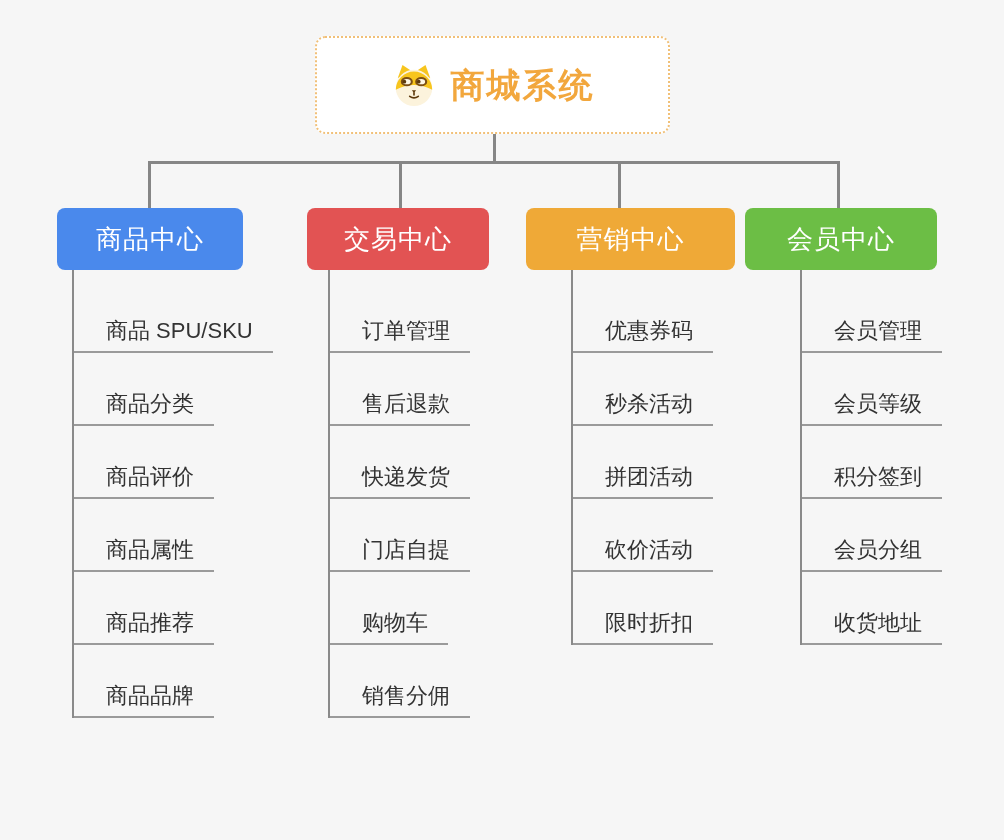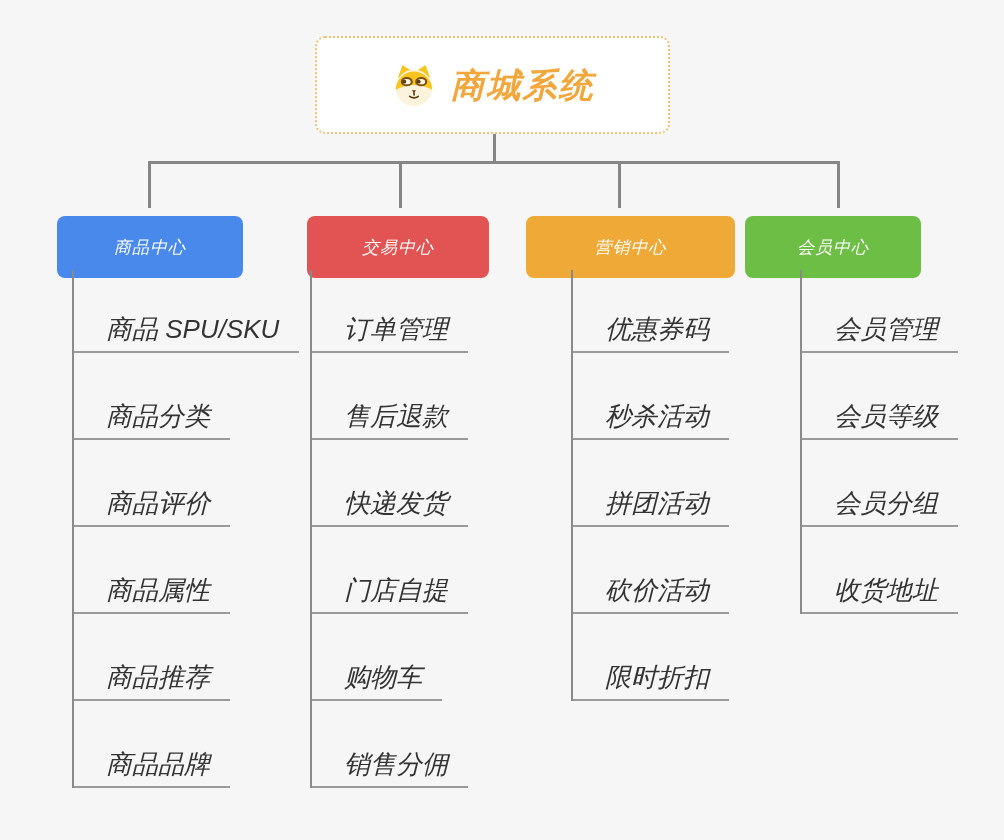--- a/index.html
+++ b/index.html
@@ -5,21 +5,20 @@
   html,body{margin:0;padding:0;}
   body{
     font-family:"Liberation Sans","DejaVu Sans",sans-serif;
     background:#f6f6f6;
   }
   .canvas{
     position:relative;
     width:1004px;height:840px;
     background:#f6f6f6;
     overflow:hidden;
-    font-style:italic;
   }
   
   .root-node{
     position:absolute;left:315px;top:36px;width:355px;height:98px;
     background:#ffffff;
     border:2px dotted #f1c078;
     border-radius:10px;
     box-sizing:border-box;
     display:flex;align-items:center;justify-content:center;gap:14px;
     cursor:pointer;
@@ -32,49 +31,49 @@
   .line{position:absolute;background:#868686;}
   .stub{left:493px;top:134px;width:3px;height:29px;}
   .hline{left:149px;top:161px;width:691px;height:3px;}
   .drop{width:3px;top:161px;height:47px;}
   .drop.d1{left:148px;}
   .drop.d2{left:399px;}
   .drop.d3{left:618px;}
   .drop.d4{left:837px;}
   
   .branch-node{
-    position:absolute;top:216px;height:62px;
+    position:absolute;top:208px;height:62px;
     border-radius:8px;
     display:flex;align-items:center;justify-content:center;
-    color:#ffffff;font-size:17px;letter-spacing:1px;
+    color:#ffffff;font-size:26px;letter-spacing:1px;
     cursor:pointer;
   }
   .branch-node.c1{left:57px;width:186px;}
   .branch-node.c2{left:307px;width:182px;}
   .branch-node.c3{left:526px;width:209px;}
-  .branch-node.c4{left:745px;width:176px;}
+  .branch-node.c4{left:745px;width:192px;}
   
   .children{
     position:absolute;top:270px;
     border-left:2px solid #8a8a8a;
   }
   .children.c1{left:72px;}
-  .children.c2{left:310px;text-align:center;}
+  .children.c2{left:328px;text-align:center;}
   .children.c3{left:541px;margin-left:30px;}
   .children.c4{left:800px;}
   .child{
-    height:87px;
+    height:73px;
     display:flex;align-items:flex-end;
   }
   .child:first-child{height:83px;}
   .child .child-label{
     display:inline-block;
     border-bottom:2px solid #9a9a9a;
     padding:0 20px 9px 32px;
-    font-size:26px;color:#333333;line-height:1;
+    font-size:22px;color:#333333;line-height:1;
     white-space:nowrap;
     cursor:pointer;
   }
 </style>
 </head>
 <body>
 
 <div class="canvas">
 
   <div class="root-node">
@@ -165,20 +164,23 @@
 
   <div class="branch-node c4" style="background: rgb(108, 190, 69);">会员中心</div>
   <div class="children c4">
     <div class="child">
         <span class="child-label">会员管理</span>
       </div>
     <div class="child">
         <span class="child-label">会员等级</span>
       </div>
     <div class="child">
+        <span class="child-label">积分签到</span>
+      </div>
+    <div class="child">
         <span class="child-label">会员分组</span>
       </div>
     <div class="child">
         <span class="child-label">收货地址</span>
       </div>
   </div>
 
 </div>
 
 </body></html>

